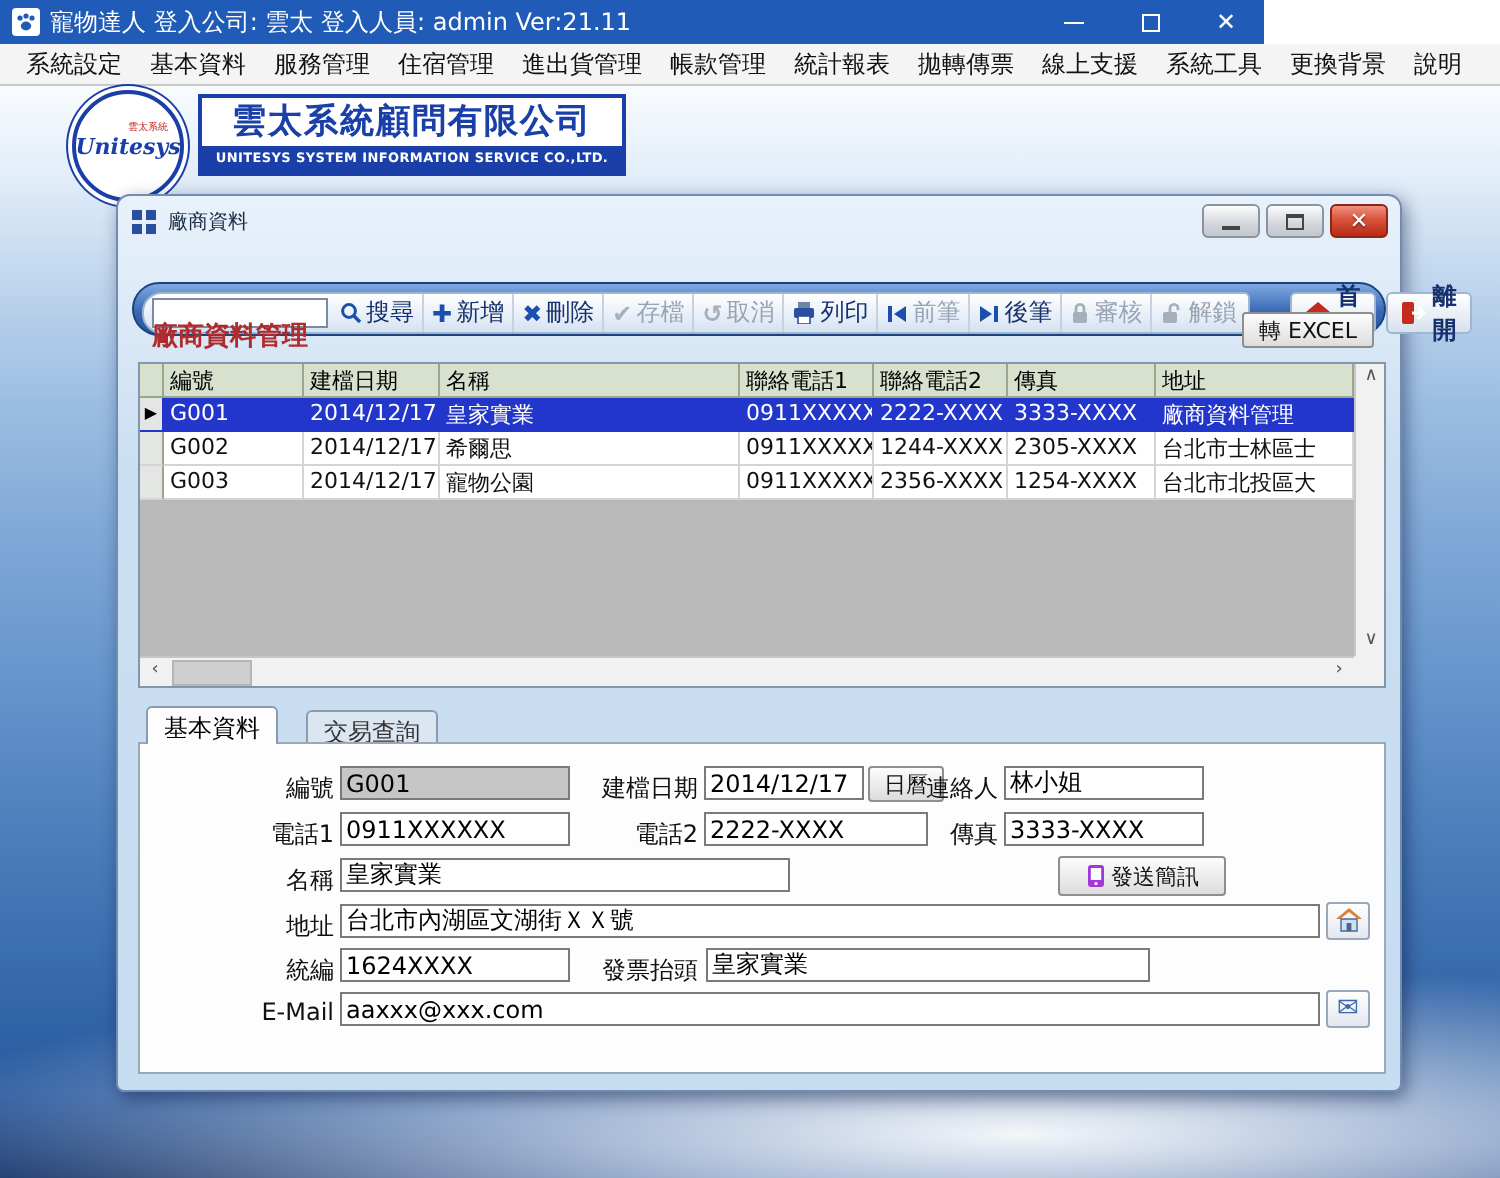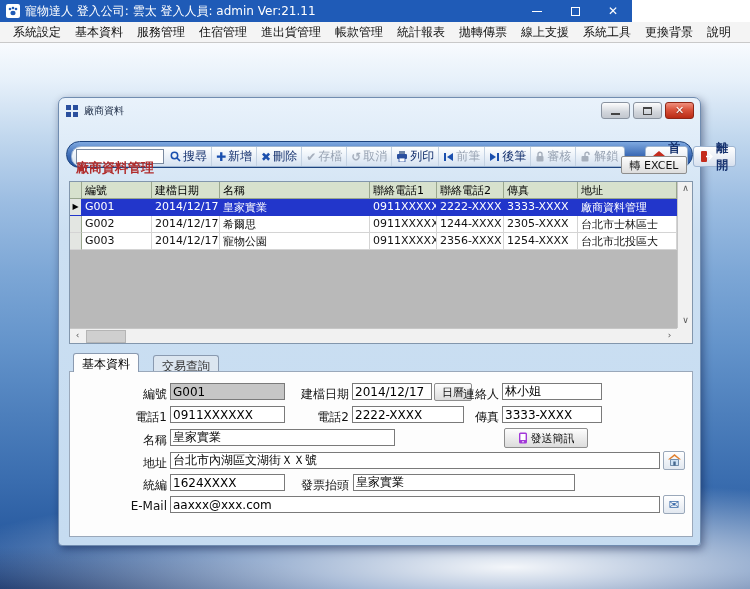--- a/index.html
+++ b/index.html
@@ -126,20 +126,30 @@
   <span class="menu-item">統計報表</span>
   <span class="menu-item">拋轉傳票</span>
   <span class="menu-item">線上支援</span>
   <span class="menu-item">系統工具</span>
   <span class="menu-item">更換背景</span>
   <span class="menu-item">說明</span>
 </div>
 
 <div class="desktop">
 
+  <div class="logo-wrap">
+    <div class="logo-circle">
+      <span class="logo-mini">雲太系統</span>
+      <span class="logo-script">Unitesys</span>
+    </div>
+    <div class="logo-box">
+      <div class="logo-zh">雲太系統顧問有限公司</div>
+      <div class="logo-en">UNITESYS SYSTEM INFORMATION SERVICE CO.,LTD.</div>
+    </div>
+  </div>
 
   <div class="win">
 
     <div class="win-tb">
       <span class="win-ico">
         <svg width="14" height="14" viewBox="0 0 14 14">
             <rect x="1" y="1" width="5" height="5" fill="#2a4f9e"></rect>
             <rect x="8" y="1" width="5" height="5" fill="#2a4f9e"></rect>
             <rect x="1" y="8" width="5" height="5" fill="#2a4f9e"></rect>
             <rect x="8" y="8" width="5" height="5" fill="#2a4f9e"></rect>
@@ -325,21 +335,21 @@
 
       <span class="lbl" style="left:20px; top:37px; width:77px;">電話1</span>
       <input class="inp" style="left: 100px; top: 34px; width: 115px;" value="0911XXXXXX">
       <span class="lbl" style="left:205px; top:37px; width:74px;">電話2</span>
       <input class="inp" style="left: 282px; top: 34px; width: 112px;" value="2222-XXXX">
       <span class="lbl" style="left:355px; top:37px; width:74px;">傳真</span>
       <input class="inp" style="left: 432px; top: 34px; width: 100px;" value="3333-XXXX">
 
       <span class="lbl" style="left:20px; top:60px; width:77px;">名稱</span>
       <input class="inp" style="left: 100px; top: 57px; width: 225px;" value="皇家實業">
-      <span class="sbtn" style="left:434px; top:56px; width:84px; height:20px;">
+      <span class="sbtn" style="left:459px; top:56px; width:84px; height:20px;">
         <span style="margin-right:3px; display:flex;">
             <svg width="10" height="12" viewBox="0 0 10 12">
               <rect x="1" y="0.5" width="8" height="11" rx="1.5" fill="#a238d8"></rect>
               <rect x="2.4" y="2" width="5.2" height="6" fill="#fff"></rect>
               <circle cx="5" cy="9.8" r=".8" fill="#fff"></circle>
             </svg>
           </span>
         <span>發送簡訊</span>
       </span>
 

